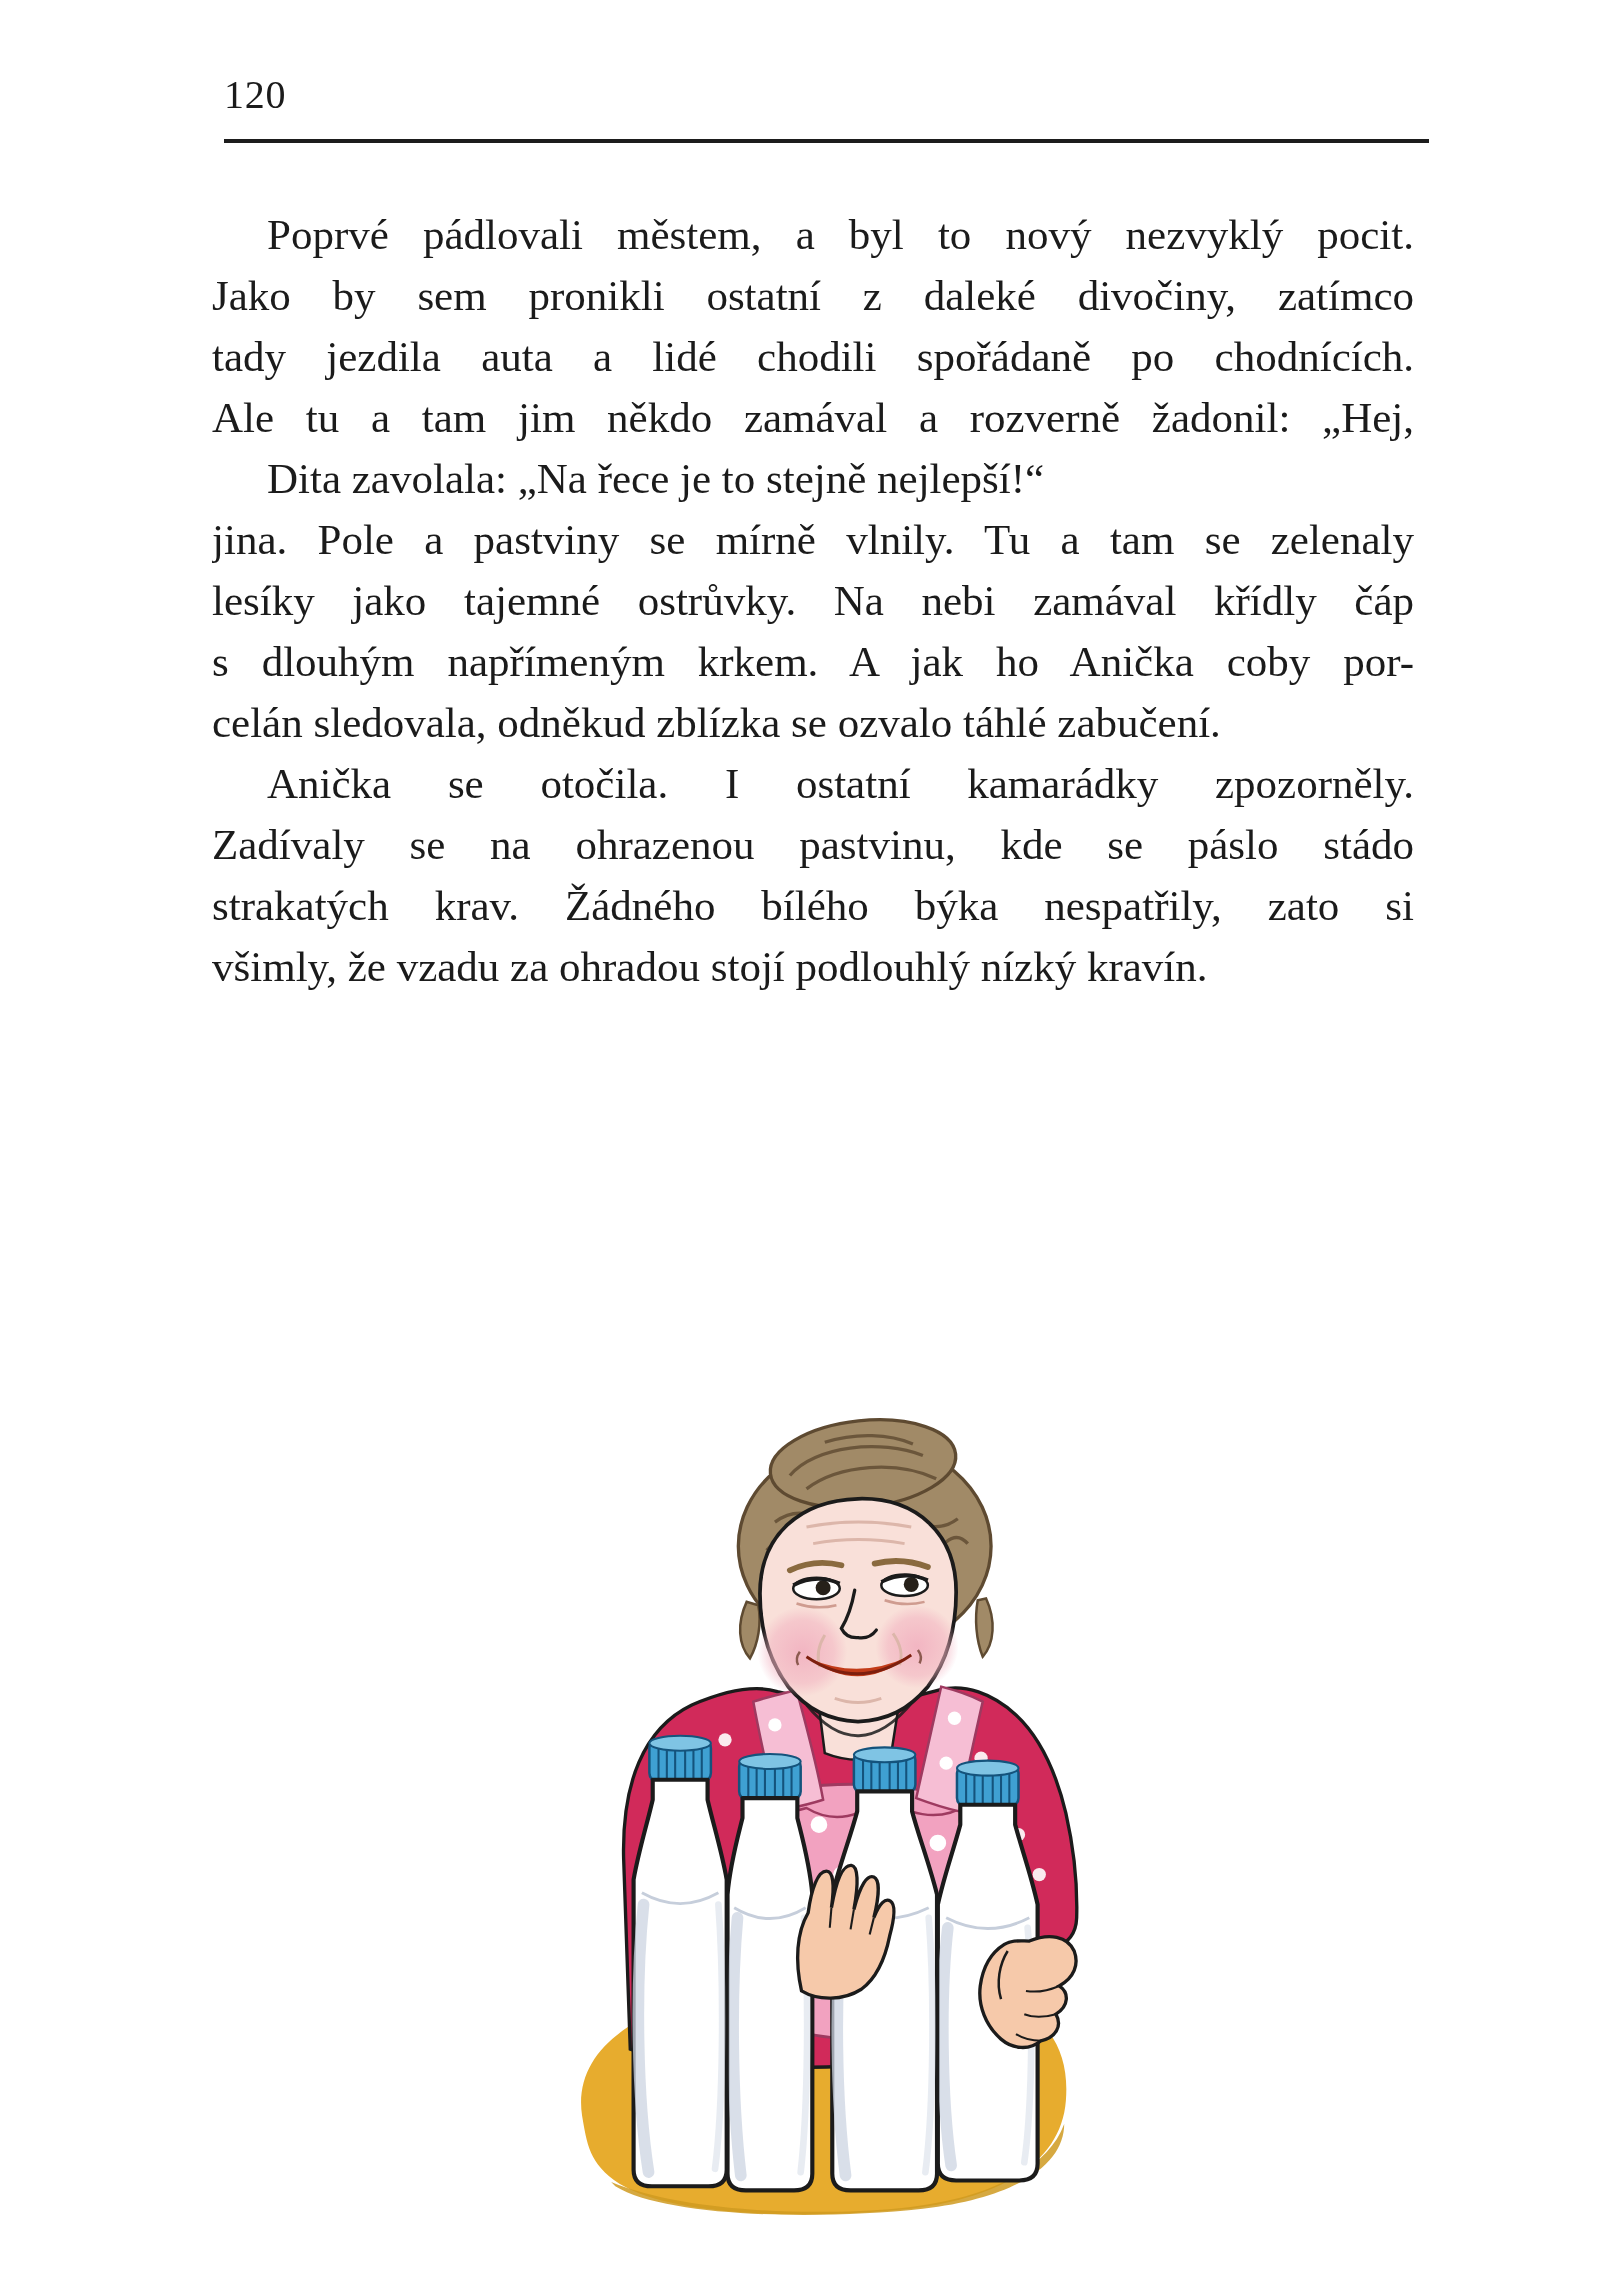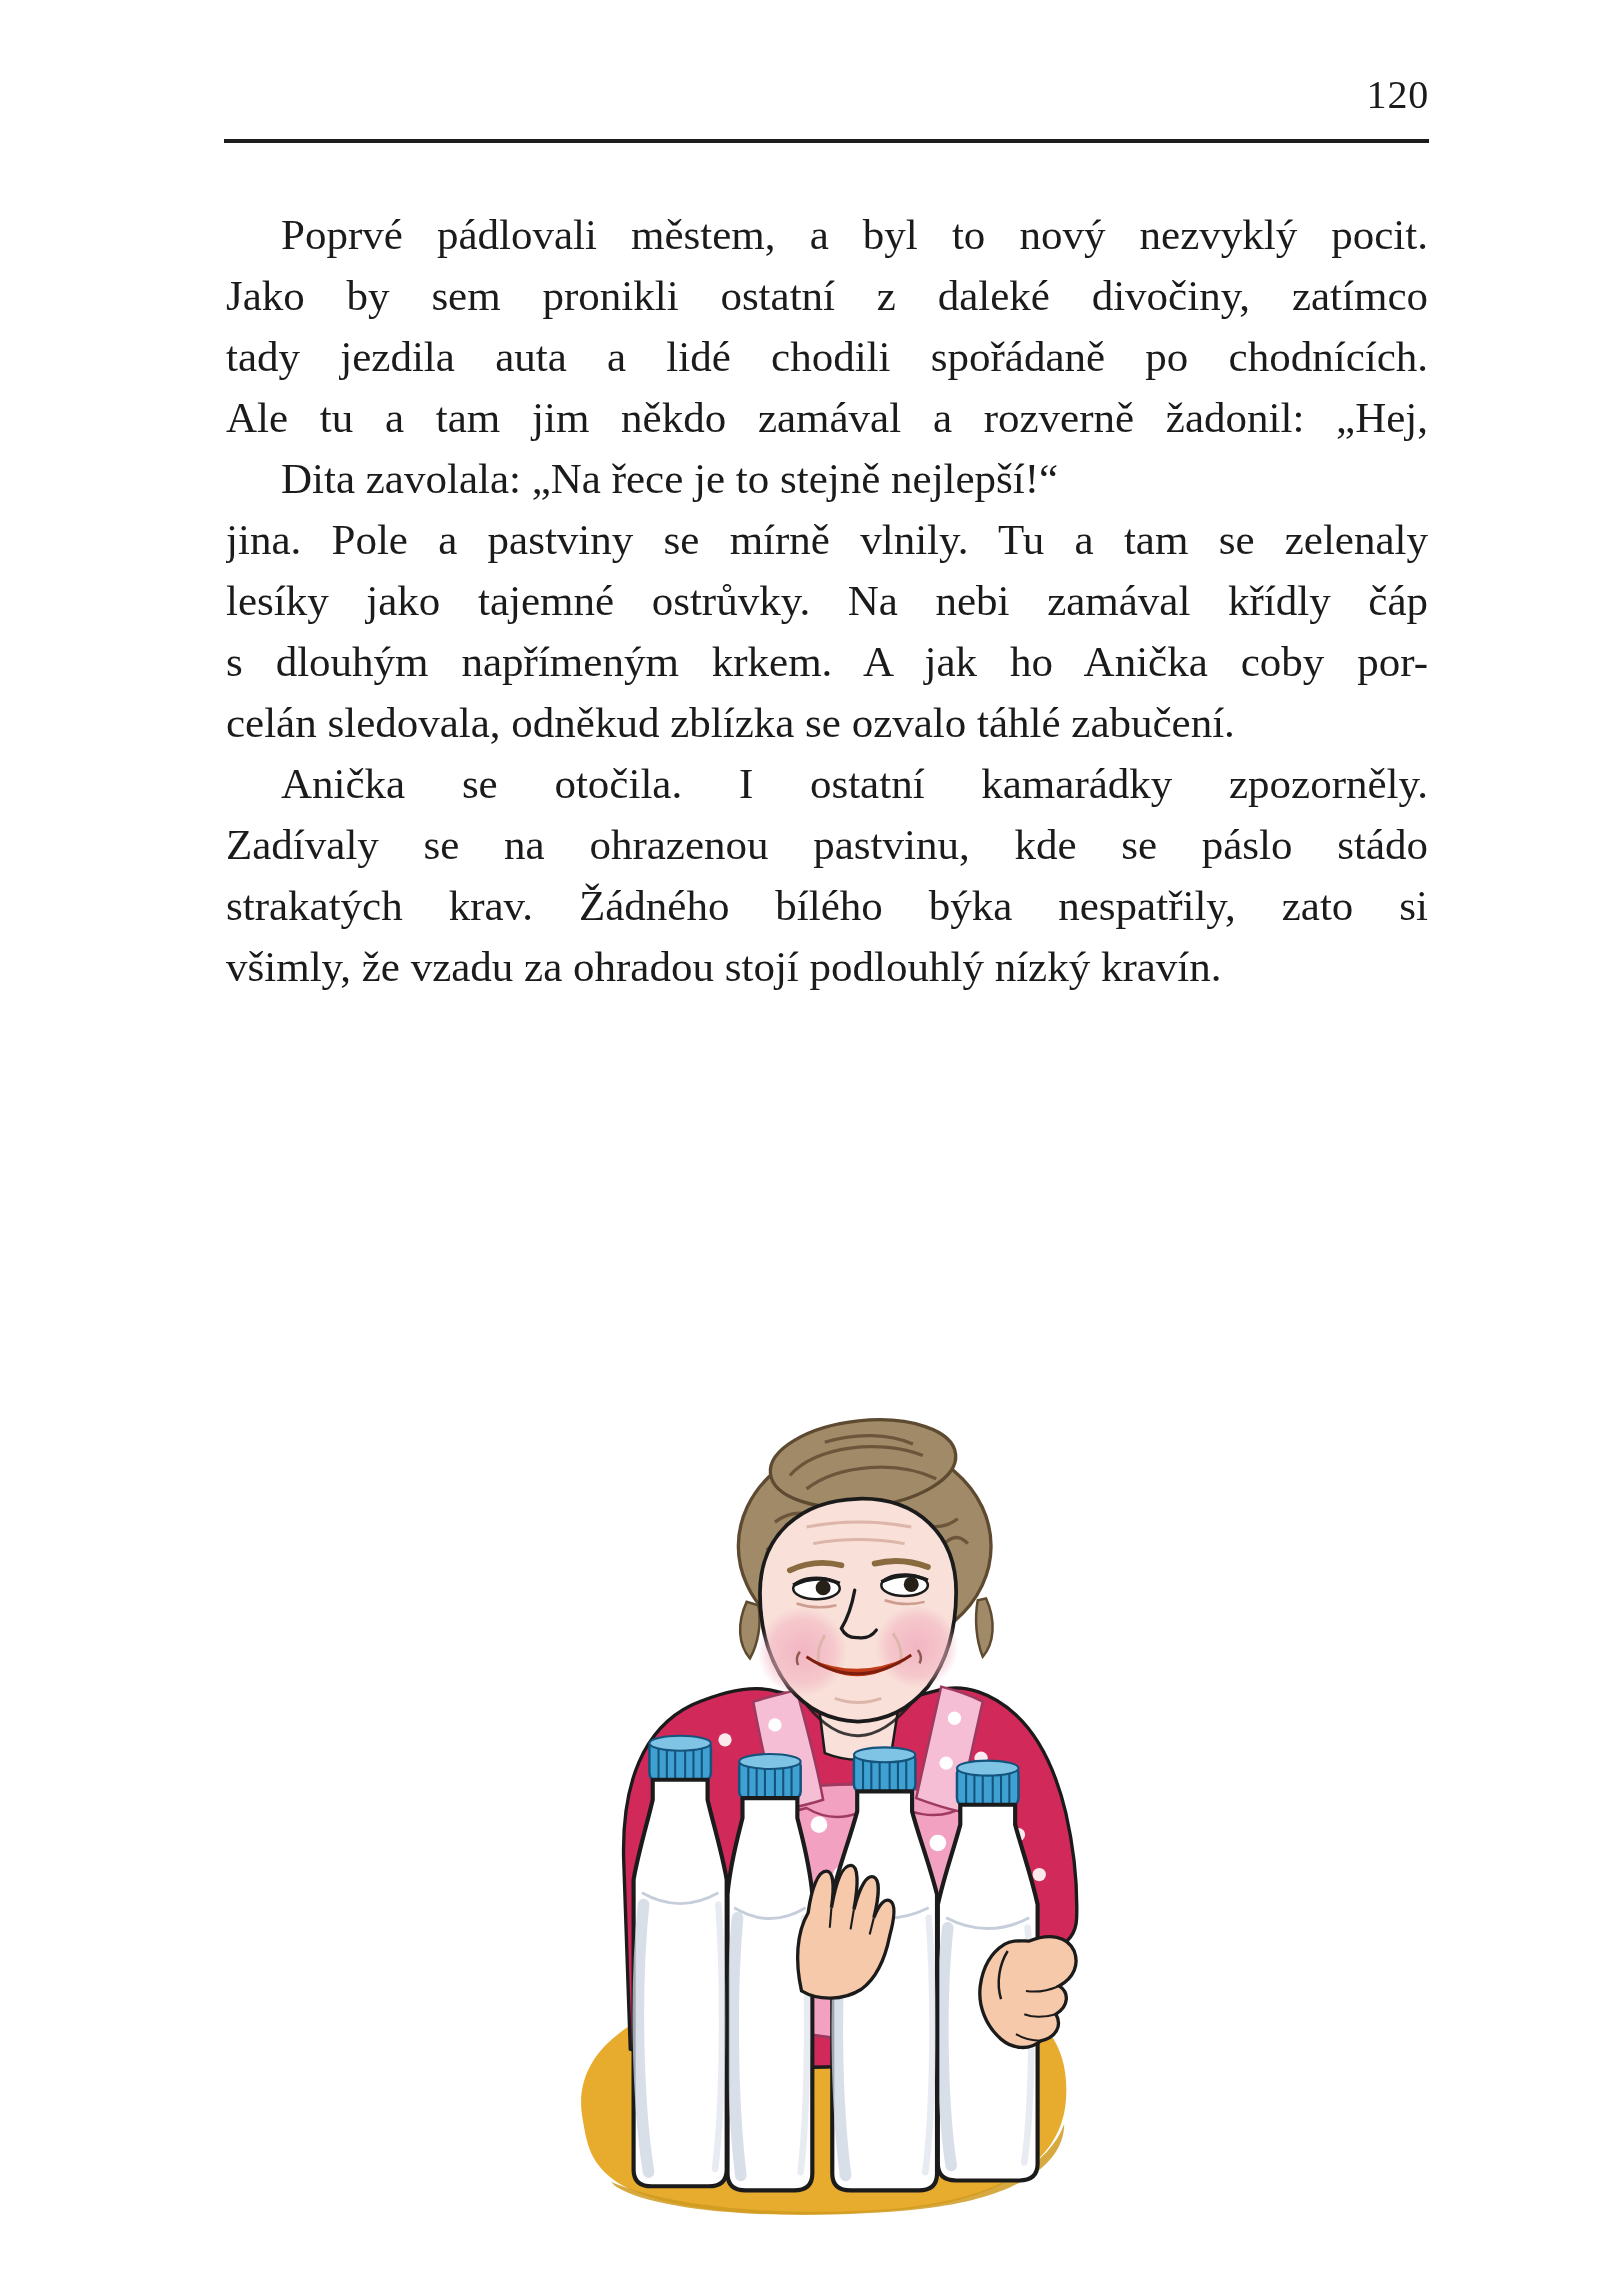--- a/index.html
+++ b/index.html
@@ -6,29 +6,29 @@
   body{
     width:1607px;height:2295px;
     background:#ffffff;
     position:relative;
     font-family:"Liberation Serif","DejaVu Serif",serif;
     color:#1b1b1b;
     overflow:hidden;
   }
   .page-number{
     position:absolute;left:224px;top:75px;width:1205px;
-    text-align:right;font-size:40px;line-height:40px;
+    text-align:left;font-size:40px;line-height:40px;
     letter-spacing:0.8px;
   }
   .rule{
     position:absolute;left:224px;top:139px;width:1205px;height:4.2px;
     background:#1d1d1d;
   }
   .text-block{
-    position:absolute;left:226px;top:204px;width:1202px;
+    position:absolute;left:212px;top:204px;width:1202px;
     font-size:43px;
   }
   .line{
     height:61px;line-height:61px;overflow:hidden;
     text-align:justify;text-align-last:justify;
     white-space:normal;
   }
   .line.para-end{text-align-last:left;}
   .line.indent{text-indent:55px;}
   .line:not(.para-end)::after{content:"";display:inline-block;width:100%;height:0;}

